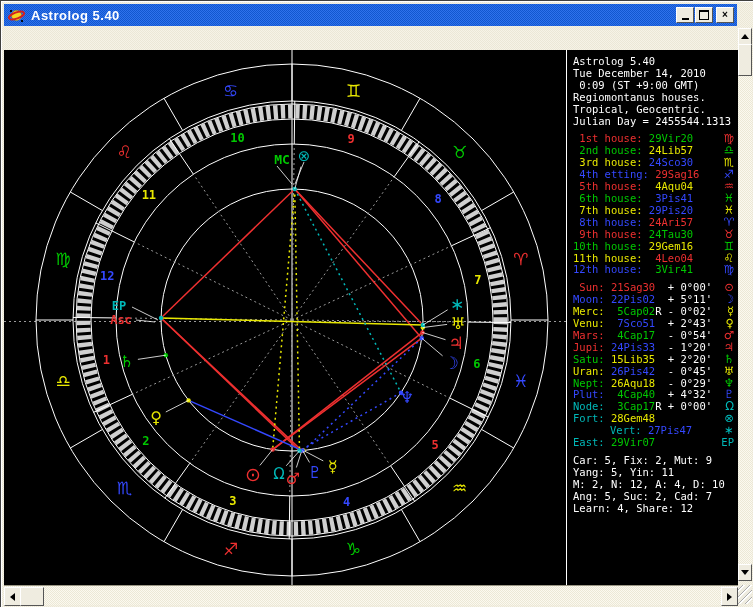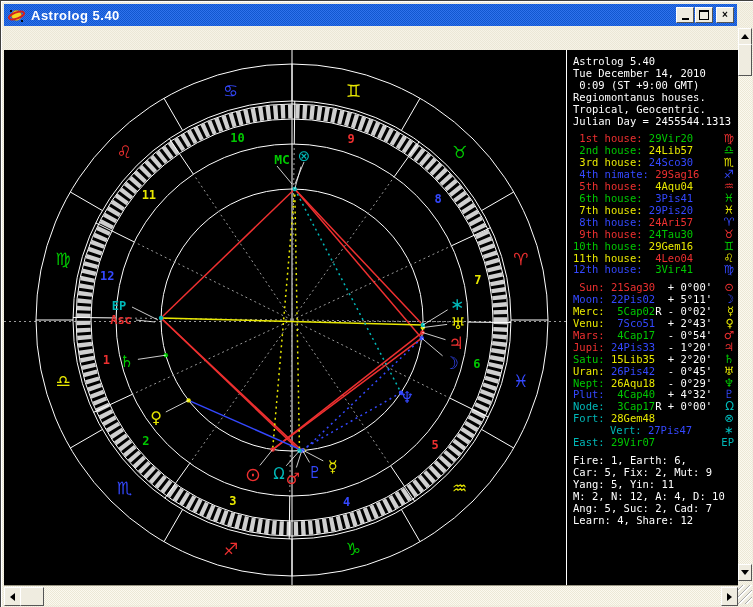--- a/index.html
+++ b/index.html
@@ -220,21 +220,21 @@
         <div class="sline">Astrolog 5.40</div>
         <div class="sline">Tue December 14, 2010</div>
         <div class="sline"> 0:09 (ST +9:00 GMT)</div>
         <div class="sline">Regiomontanus houses.</div>
         <div class="sline">Tropical, Geocentric.</div>
         <div class="sline">Julian Day = 2455544.1313</div>
         <div class="gap"></div>
         <div class="srow"><span style="color: rgb(238, 48, 48);"> 1st house:</span><span style="color: rgb(0, 200, 0);"> 29Vir20</span><span class="gl" style="color: rgb(238, 48, 48);">♍</span></div>
         <div class="srow"><span style="color: rgb(0, 200, 0);"> 2nd house:</span><span style="color: rgb(232, 232, 0);"> 24Lib57</span><span class="gl" style="color: rgb(0, 200, 0);">♎</span></div>
         <div class="srow"><span style="color: rgb(232, 232, 0);"> 3rd house:</span><span style="color: rgb(52, 72, 255);"> 24Sco30</span><span class="gl" style="color: rgb(232, 232, 0);">♏</span></div>
-        <div class="srow"><span style="color: rgb(52, 72, 255);"> 4th nimate:</span><span style="color: rgb(238, 48, 48);"> 29Sag16</span><span class="gl" style="color: rgb(52, 72, 255);">♐</span></div>
+        <div class="srow"><span style="color: rgb(52, 72, 255);"> 4th etting:</span><span style="color: rgb(238, 48, 48);"> 29Sag16</span><span class="gl" style="color: rgb(52, 72, 255);">♐</span></div>
         <div class="srow"><span style="color: rgb(238, 48, 48);"> 5th house:</span><span style="color: rgb(232, 232, 0);">  4Aqu04</span><span class="gl" style="color: rgb(238, 48, 48);">♒</span></div>
         <div class="srow"><span style="color: rgb(0, 200, 0);"> 6th house:</span><span style="color: rgb(52, 72, 255);">  3Pis41</span><span class="gl" style="color: rgb(0, 200, 0);">♓</span></div>
         <div class="srow"><span style="color: rgb(232, 232, 0);"> 7th house:</span><span style="color: rgb(52, 72, 255);"> 29Pis20</span><span class="gl" style="color: rgb(232, 232, 0);">♓</span></div>
         <div class="srow"><span style="color: rgb(52, 72, 255);"> 8th house:</span><span style="color: rgb(238, 48, 48);"> 24Ari57</span><span class="gl" style="color: rgb(52, 72, 255);">♈</span></div>
         <div class="srow"><span style="color: rgb(238, 48, 48);"> 9th house:</span><span style="color: rgb(0, 200, 0);"> 24Tau30</span><span class="gl" style="color: rgb(238, 48, 48);">♉</span></div>
         <div class="srow"><span style="color: rgb(0, 200, 0);">10th house:</span><span style="color: rgb(232, 232, 0);"> 29Gem16</span><span class="gl" style="color: rgb(0, 200, 0);">♊</span></div>
         <div class="srow"><span style="color: rgb(232, 232, 0);">11th house:</span><span style="color: rgb(238, 48, 48);">  4Leo04</span><span class="gl" style="color: rgb(232, 232, 0);">♌</span></div>
         <div class="srow"><span style="color: rgb(52, 72, 255);">12th house:</span><span style="color: rgb(0, 200, 0);">  3Vir41</span><span class="gl" style="color: rgb(52, 72, 255);">♍</span></div>
         <div class="gap"></div>
         <div class="srow"><span style="color: rgb(238, 48, 48);"> Sun:</span><span style="color: rgb(238, 48, 48);"> 21Sag30</span><span style="color: rgb(255, 255, 255);"> </span><span style="color: rgb(255, 255, 255);"> + 0°00'</span><span class="gl" style="color: rgb(238, 48, 48);">⊙</span></div>
@@ -245,21 +245,20 @@
         <div class="srow"><span style="color: rgb(238, 48, 48);">Jupi:</span><span style="color: rgb(52, 72, 255);"> 24Pis33</span><span style="color: rgb(255, 255, 255);"> </span><span style="color: rgb(255, 255, 255);"> - 1°20'</span><span class="gl" style="color: rgb(238, 48, 48);">♃</span></div>
         <div class="srow"><span style="color: rgb(0, 200, 0);">Satu:</span><span style="color: rgb(232, 232, 0);"> 15Lib35</span><span style="color: rgb(255, 255, 255);"> </span><span style="color: rgb(255, 255, 255);"> + 2°20'</span><span class="gl" style="color: rgb(0, 200, 0);">♄</span></div>
         <div class="srow"><span style="color: rgb(232, 232, 0);">Uran:</span><span style="color: rgb(52, 72, 255);"> 26Pis42</span><span style="color: rgb(255, 255, 255);"> </span><span style="color: rgb(255, 255, 255);"> - 0°45'</span><span class="gl" style="color: rgb(232, 232, 0);">♅</span></div>
         <div class="srow"><span style="color: rgb(0, 200, 0);">Nept:</span><span style="color: rgb(232, 232, 0);"> 26Aqu18</span><span style="color: rgb(255, 255, 255);"> </span><span style="color: rgb(255, 255, 255);"> - 0°29'</span><span class="gl" style="color: rgb(0, 200, 0);">♆</span></div>
         <div class="srow"><span style="color: rgb(52, 72, 255);">Plut:</span><span style="color: rgb(0, 200, 0);">  4Cap40</span><span style="color: rgb(255, 255, 255);"> </span><span style="color: rgb(255, 255, 255);"> + 4°32'</span><span class="gl" style="color: rgb(52, 72, 255);">♇</span></div>
         <div class="srow"><span style="color: rgb(0, 184, 184);">Node:</span><span style="color: rgb(0, 200, 0);">  3Cap17</span><span style="color: rgb(255, 255, 255);">R</span><span style="color: rgb(255, 255, 255);"> + 0°00'</span><span class="gl" style="color: rgb(0, 184, 184);">Ω</span></div>
         <div class="srow"><span style="color: rgb(0, 184, 184);">Fort:</span><span style="color: rgb(232, 232, 0);"> 28Gem48</span><span style="color: rgb(255, 255, 255);"> </span><span class="gl" style="color: rgb(0, 184, 184);">⊗</span></div>
         <div class="srow"><span style="color: rgb(0, 184, 184); margin-left: 37px;">Vert:</span><span style="color: rgb(52, 72, 255);"> 27Pis47</span><span style="color: rgb(255, 255, 255);"> </span><span class="gl" style="color: rgb(0, 184, 184);">∗</span></div>
         <div class="srow"><span style="color: rgb(0, 184, 184);">East:</span><span style="color: rgb(0, 200, 0);"> 29Vir07</span><span style="color: rgb(255, 255, 255);"> </span><span class="glmono" style="color: rgb(0, 184, 184);">EP</span></div>
         <div class="gap"></div>
-        <div class="sline">Fire: 1, Earth: 6,</div>
         <div class="sline">Car: 5, Fix: 2, Mut: 9</div>
         <div class="sline">Yang: 5, Yin: 11</div>
         <div class="sline">M: 2, N: 12, A: 4, D: 10</div>
         <div class="sline">Ang: 5, Suc: 2, Cad: 7</div>
         <div class="sline">Learn: 4, Share: 12</div>
       </div>
   </div>
 
   <div class="hscroll">
     <span class="sbtn" style="left:0;top:1px;width:15px;height:17px;">

